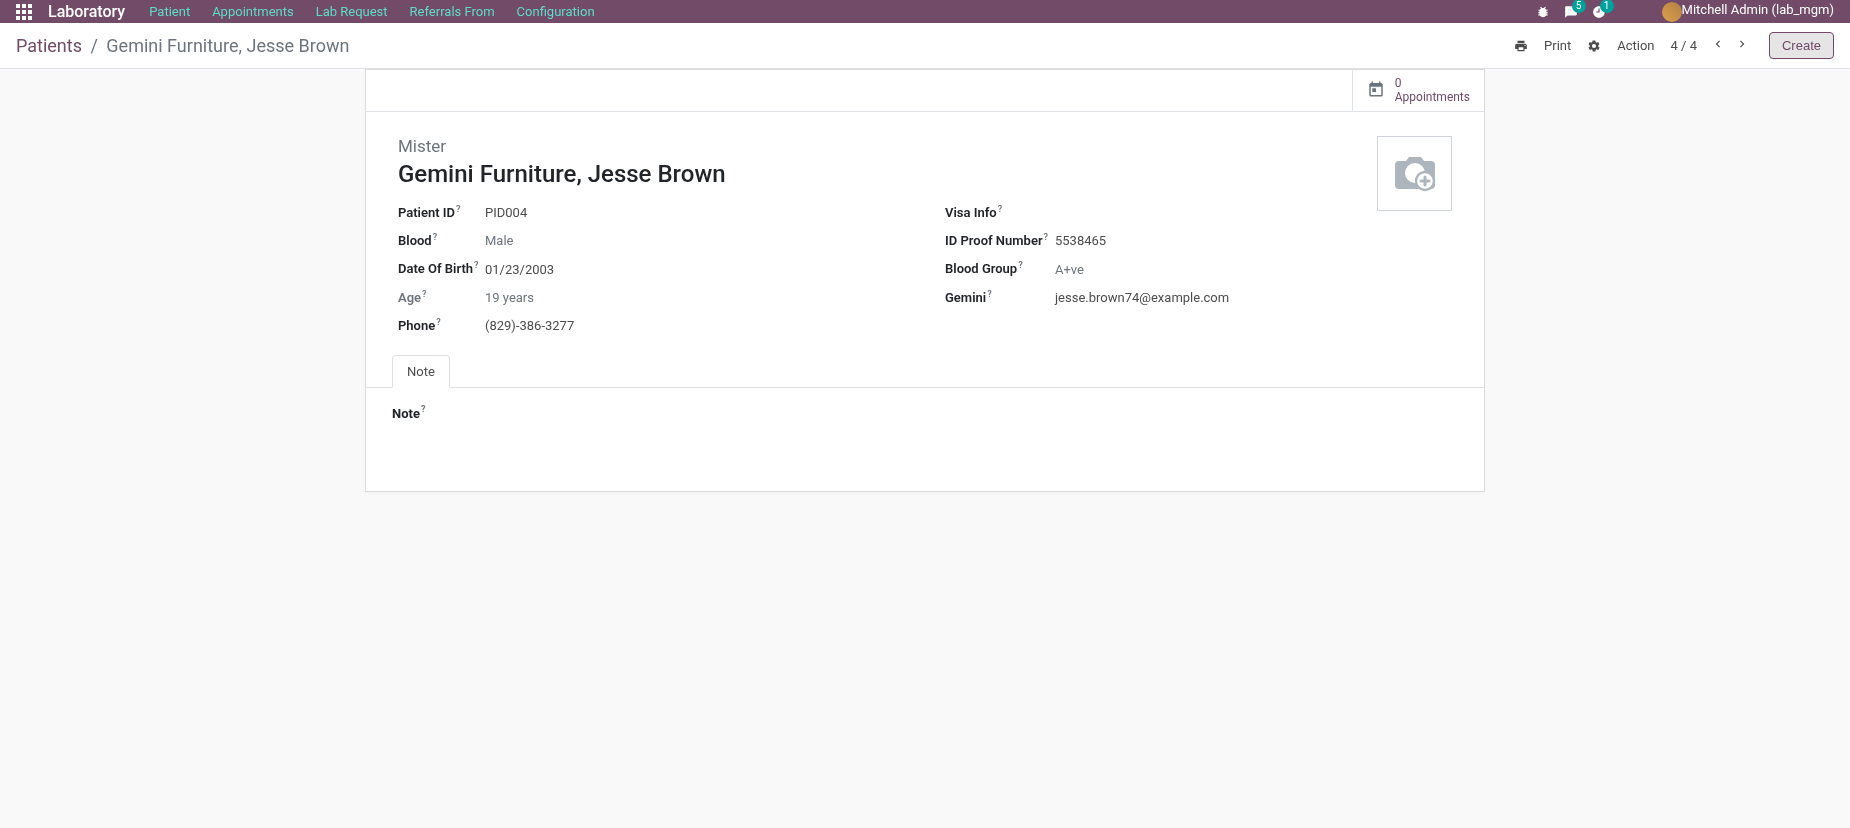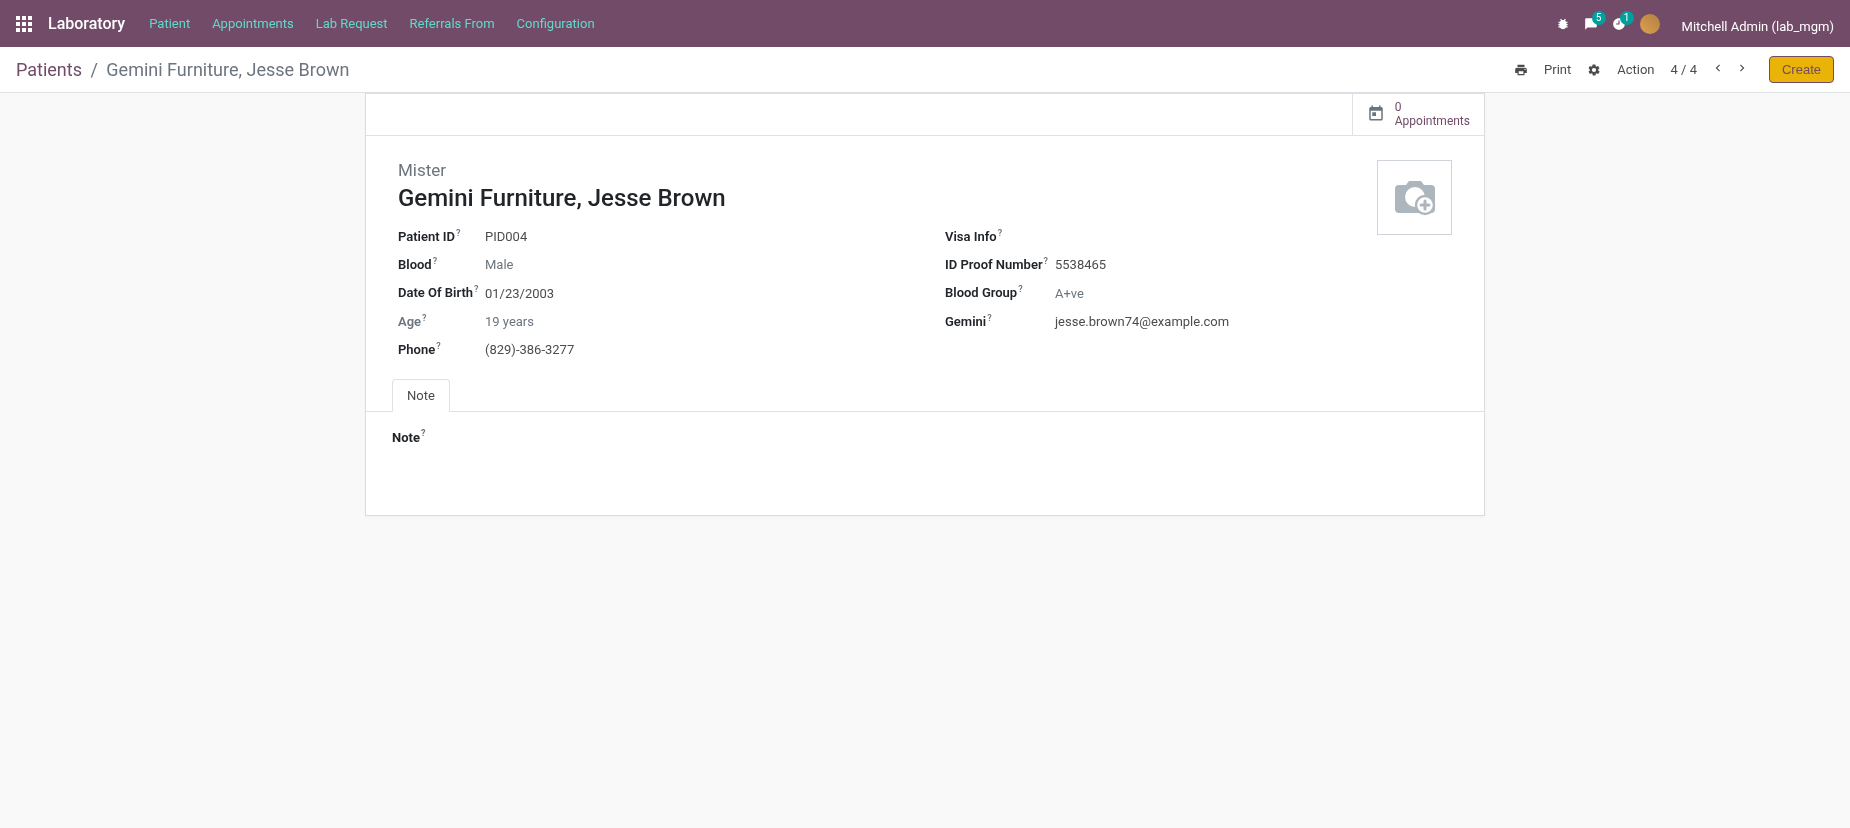--- a/index.html
+++ b/index.html
@@ -6,57 +6,57 @@
     body {
       font-family: -apple-system, BlinkMacSystemFont, "Segoe UI", Roboto, "Helvetica Neue", Arial, sans-serif;
       background: #f9f9f9;
       color: #4c4c4c;
       font-size: 13px;
     }
     
     
     .navbar {
       background: #714B67;
-      height: 47px;
+      height: 23px;
       display: flex;
       align-items: center;
       padding: 0 16px;
       color: #fff;
     }
     .navbar-left { display: flex; align-items: center; gap: 16px; }
     .apps-icon { display: grid; grid-template-columns: repeat(3, 4px); gap: 2px; cursor: pointer; }
     .apps-icon span { width: 4px; height: 4px; background: #fff; }
     .brand { font-size: 16px; font-weight: 500; }
     .nav-menu { display: flex; gap: 22px; margin-left: 8px;}
     .nav-item { color: #5eead4; font-size: 13px; cursor: pointer; opacity: 0.9; }
     .navbar-right { margin-left: auto; display: flex; align-items: center; gap: 14px; }
     .nav-icon { position: relative; cursor: pointer; display: flex; align-items: center; }
     .badge { position: absolute; top: -6px; right: -8px; background: #00A09D; color:#fff; font-size:10px; padding:0 4px; border-radius: 8px; line-height: 14px; min-width:14px; text-align:center;}
-    .user-section { display: flex; align-items: flex-end; gap: 22px; cursor: pointer; font-size:13px;}
+    .user-section { display: flex; align-items: flex-start; gap: 0; cursor: pointer; font-size:13px;margin-left:42px;}
     .avatar { width: 20px; height: 20px; border-radius: 50%; background: linear-gradient(45deg,#e0a050,#b08040); }
     
     
     .control-panel {
       background: #fff;
       border-bottom: 1px solid #dee2e6;
       padding: 9px 16px;
       display: flex;
       align-items: center;
     }
     .breadcrumb { font-size: 18px; }
     .breadcrumb a { color: #714B67; text-decoration:none; cursor:pointer; }
     .breadcrumb .sep { color: #6c757d; margin: 0 4px; }
     .breadcrumb .current { color: #6c757d; }
     .cp-right { margin-left: auto; display: flex; align-items: center; gap: 16px; }
     .cp-btn-link { color: #4c4c4c; display:flex; align-items:center; gap:16px; cursor:pointer; font-size:13px;}
     .pager { display:flex; align-items:center; gap:10px; color:#4c4c4c; font-size:13px;}
     .pager-arrows { display:flex; gap:2px; }
     .pager-arrow { cursor:pointer; padding: 2px 4px; color:#4c4c4c; }
     .btn-create { 
-      border: 1px solid #714B67; color:#714B67; background:#eab308; 
+      border: 1px solid #714B67; color:#714B67; background:#e5e5e5; 
       padding: 5px 12px; border-radius:4px; cursor:pointer; font-size:13px;text-align:center;
     }
     
     
     .form-container { 
       max-width: 1120px; margin: 0 auto; padding: 0; 
     }
     .form-sheet { 
       background:#fff; border:1px solid #ddd; margin-bottom:20px;
       box-shadow: 0 1px 3px rgba(0,0,0,0.04);

